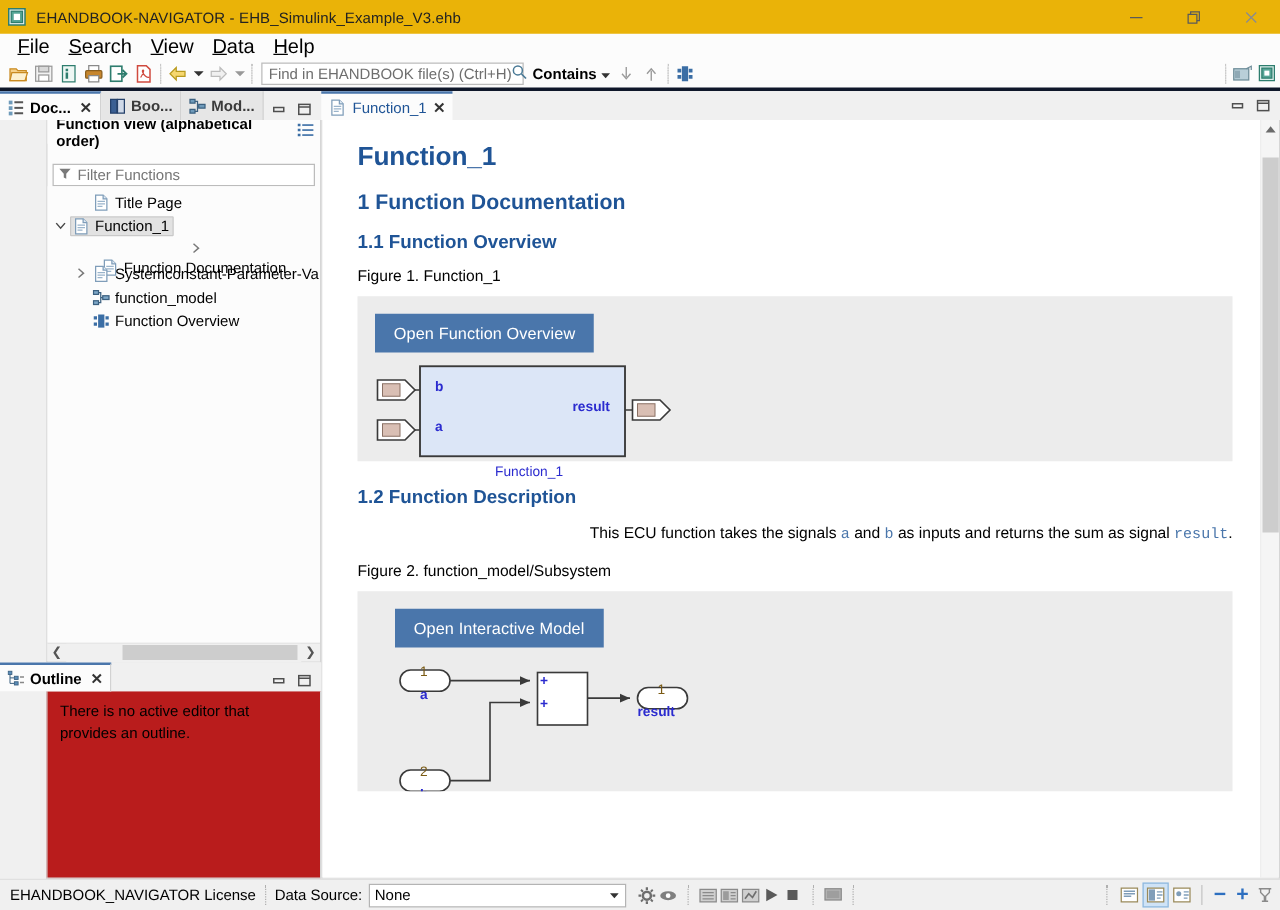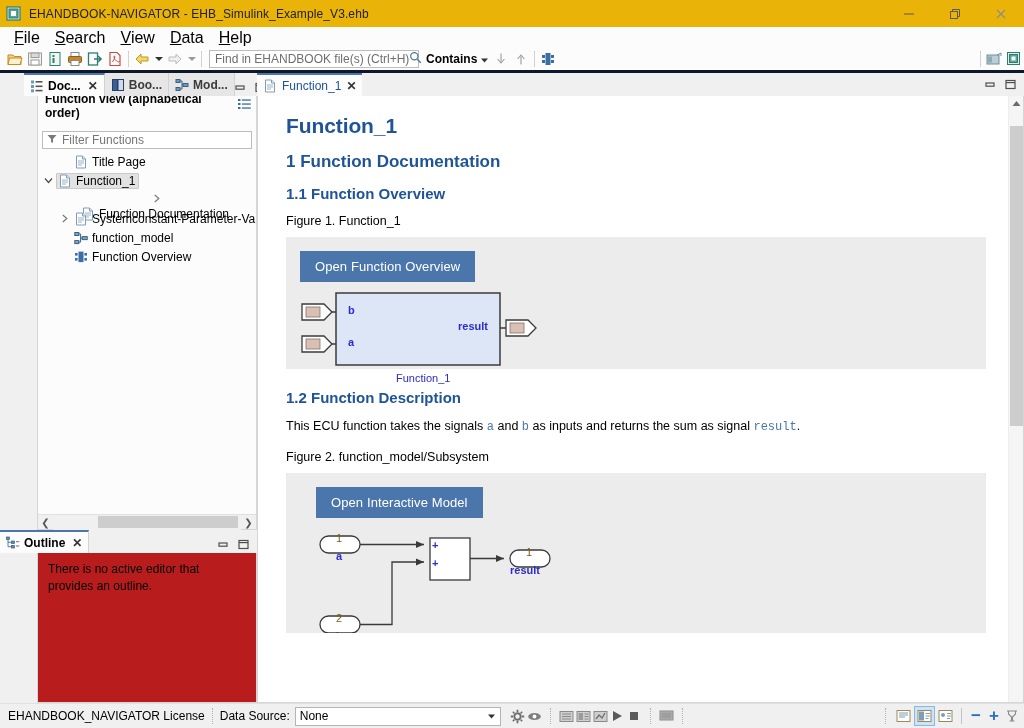--- a/index.html
+++ b/index.html
@@ -124,21 +124,21 @@
   .editor-ctrl { margin-left: auto; display: flex; align-items: center; gap: 9px; padding: 0 8px 3px 0; }
   .editor-area { flex: 1 1 auto; display: flex; min-height: 0; background: #fff; border: 1px solid #d6d6d6; border-top: 0; }
   .doc {
     flex: 1 1 auto; overflow: hidden; background: #fff;
     padding: 18px 22px 0 28px; min-width: 0;
   }
   .h1 { color: #1f5496; font-size: 21px; font-weight: bold; margin: 0 0 14px 0; letter-spacing: -0.1px; }
   .h2 { color: #1f5496; font-size: 17px; font-weight: bold; margin: 0 0 13px 0; }
   .h3 { color: #1f5496; font-size: 15px; font-weight: bold; margin: 0 0 12px 0; }
   .figcap { font-size: 12.5px; color: #000; margin: 0 0 9px 0; }
-  .para { font-size: 12.5px; color: #000; margin: 0 0 14px 0; line-height: 17px; }
+  .para { font-size: 12.5px; color: #000; margin: 0 0 14px 0; line-height: 17px; text-align: right; }
   .code { font-family: "Liberation Mono", monospace; color: #4a76ab; font-size: 12px; }
   .figbox { background: #ececec; padding: 14px 0 0 0; margin: 0 0 20px 0; }
   .openbtn {
     display: inline-block; background: #4a76ab; color: #fff; font-size: 13px;
     padding: 8px 15px; margin-left: 14px; border: 0; letter-spacing: 0.1px;
   }
   .vscroll {
     width: 15px; flex: 0 0 15px; background: #f5f5f5; position: relative;
     border-left: 1px solid #eee;
   }
@@ -322,21 +322,21 @@
         </svg>
       </div>
     </div>
   </div>
 
   <div class="body-area">
 
     <div class="left-col">
 
       <div class="view-tabbar">
-        <div class="vtab active" style="border-top:2px solid #4a76ab;margin-left:24px;">
+        <div class="vtab active" style="border-top:2px solid #4a76ab;">
           <span class="vtab-icon">
             <svg width="14" height="14" viewBox="0 0 14 14">
               <rect x="1" y="1.5" width="3" height="3" fill="#6e9aba"></rect>
               <rect x="5.5" y="2" width="7" height="1.6" fill="#555"></rect>
               <rect x="1" y="6" width="3" height="3" fill="#6e9aba"></rect>
               <rect x="5.5" y="6.5" width="7" height="1.6" fill="#555"></rect>
               <rect x="1" y="10.3" width="3" height="3" fill="#6e9aba"></rect>
               <rect x="5.5" y="10.8" width="7" height="1.6" fill="#555"></rect>
             </svg>
           </span>

